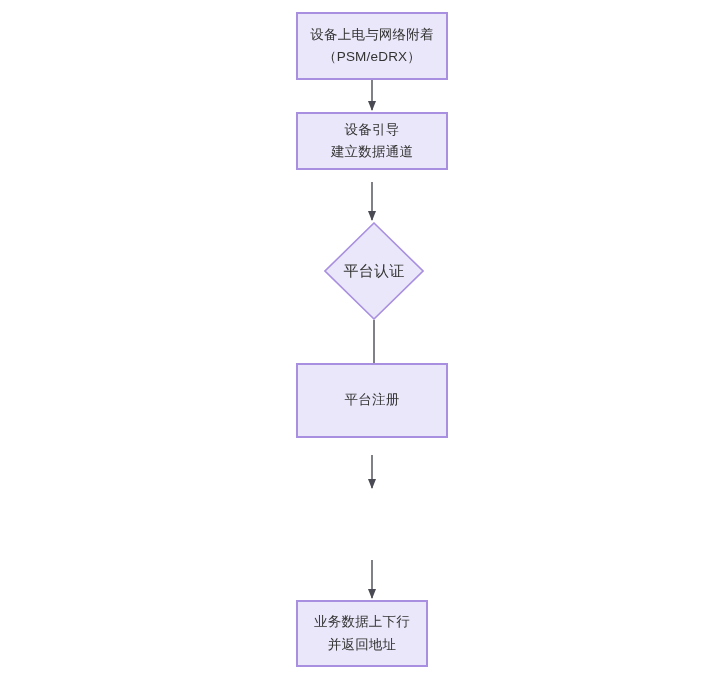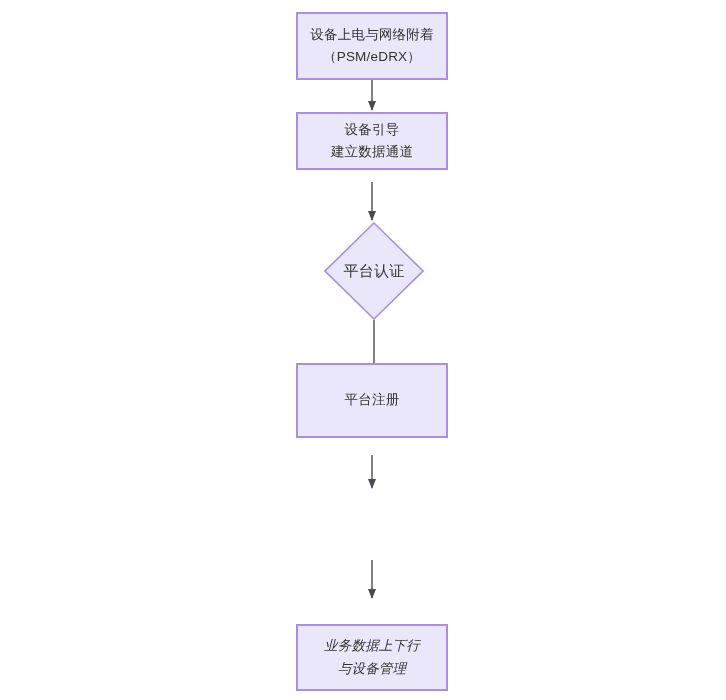--- a/index.html
+++ b/index.html
@@ -122,18 +122,18 @@
     <div class="diamond-label">平台认证</div>
   </div>
 
   <div class="edge-label" style="left:355px; top:342px;">通过</div>
 
   <div class="node" style="left:296px; top:363px; width:152px; height:75px;">
     <span class="line">平台注册</span>
   </div>
 
 
-  <div class="node" style="left:296px; top:624px; width:152px; height:67px;font-style:italic;">
+  <div class="node" style="left:296px; top:600px; width:132px; height:67px;">
     <span class="line">业务数据上下行</span>
-    <span class="line">与设备管理</span>
+    <span class="line">并返回地址</span>
   </div>
 
 </div>
 
 </body></html>

